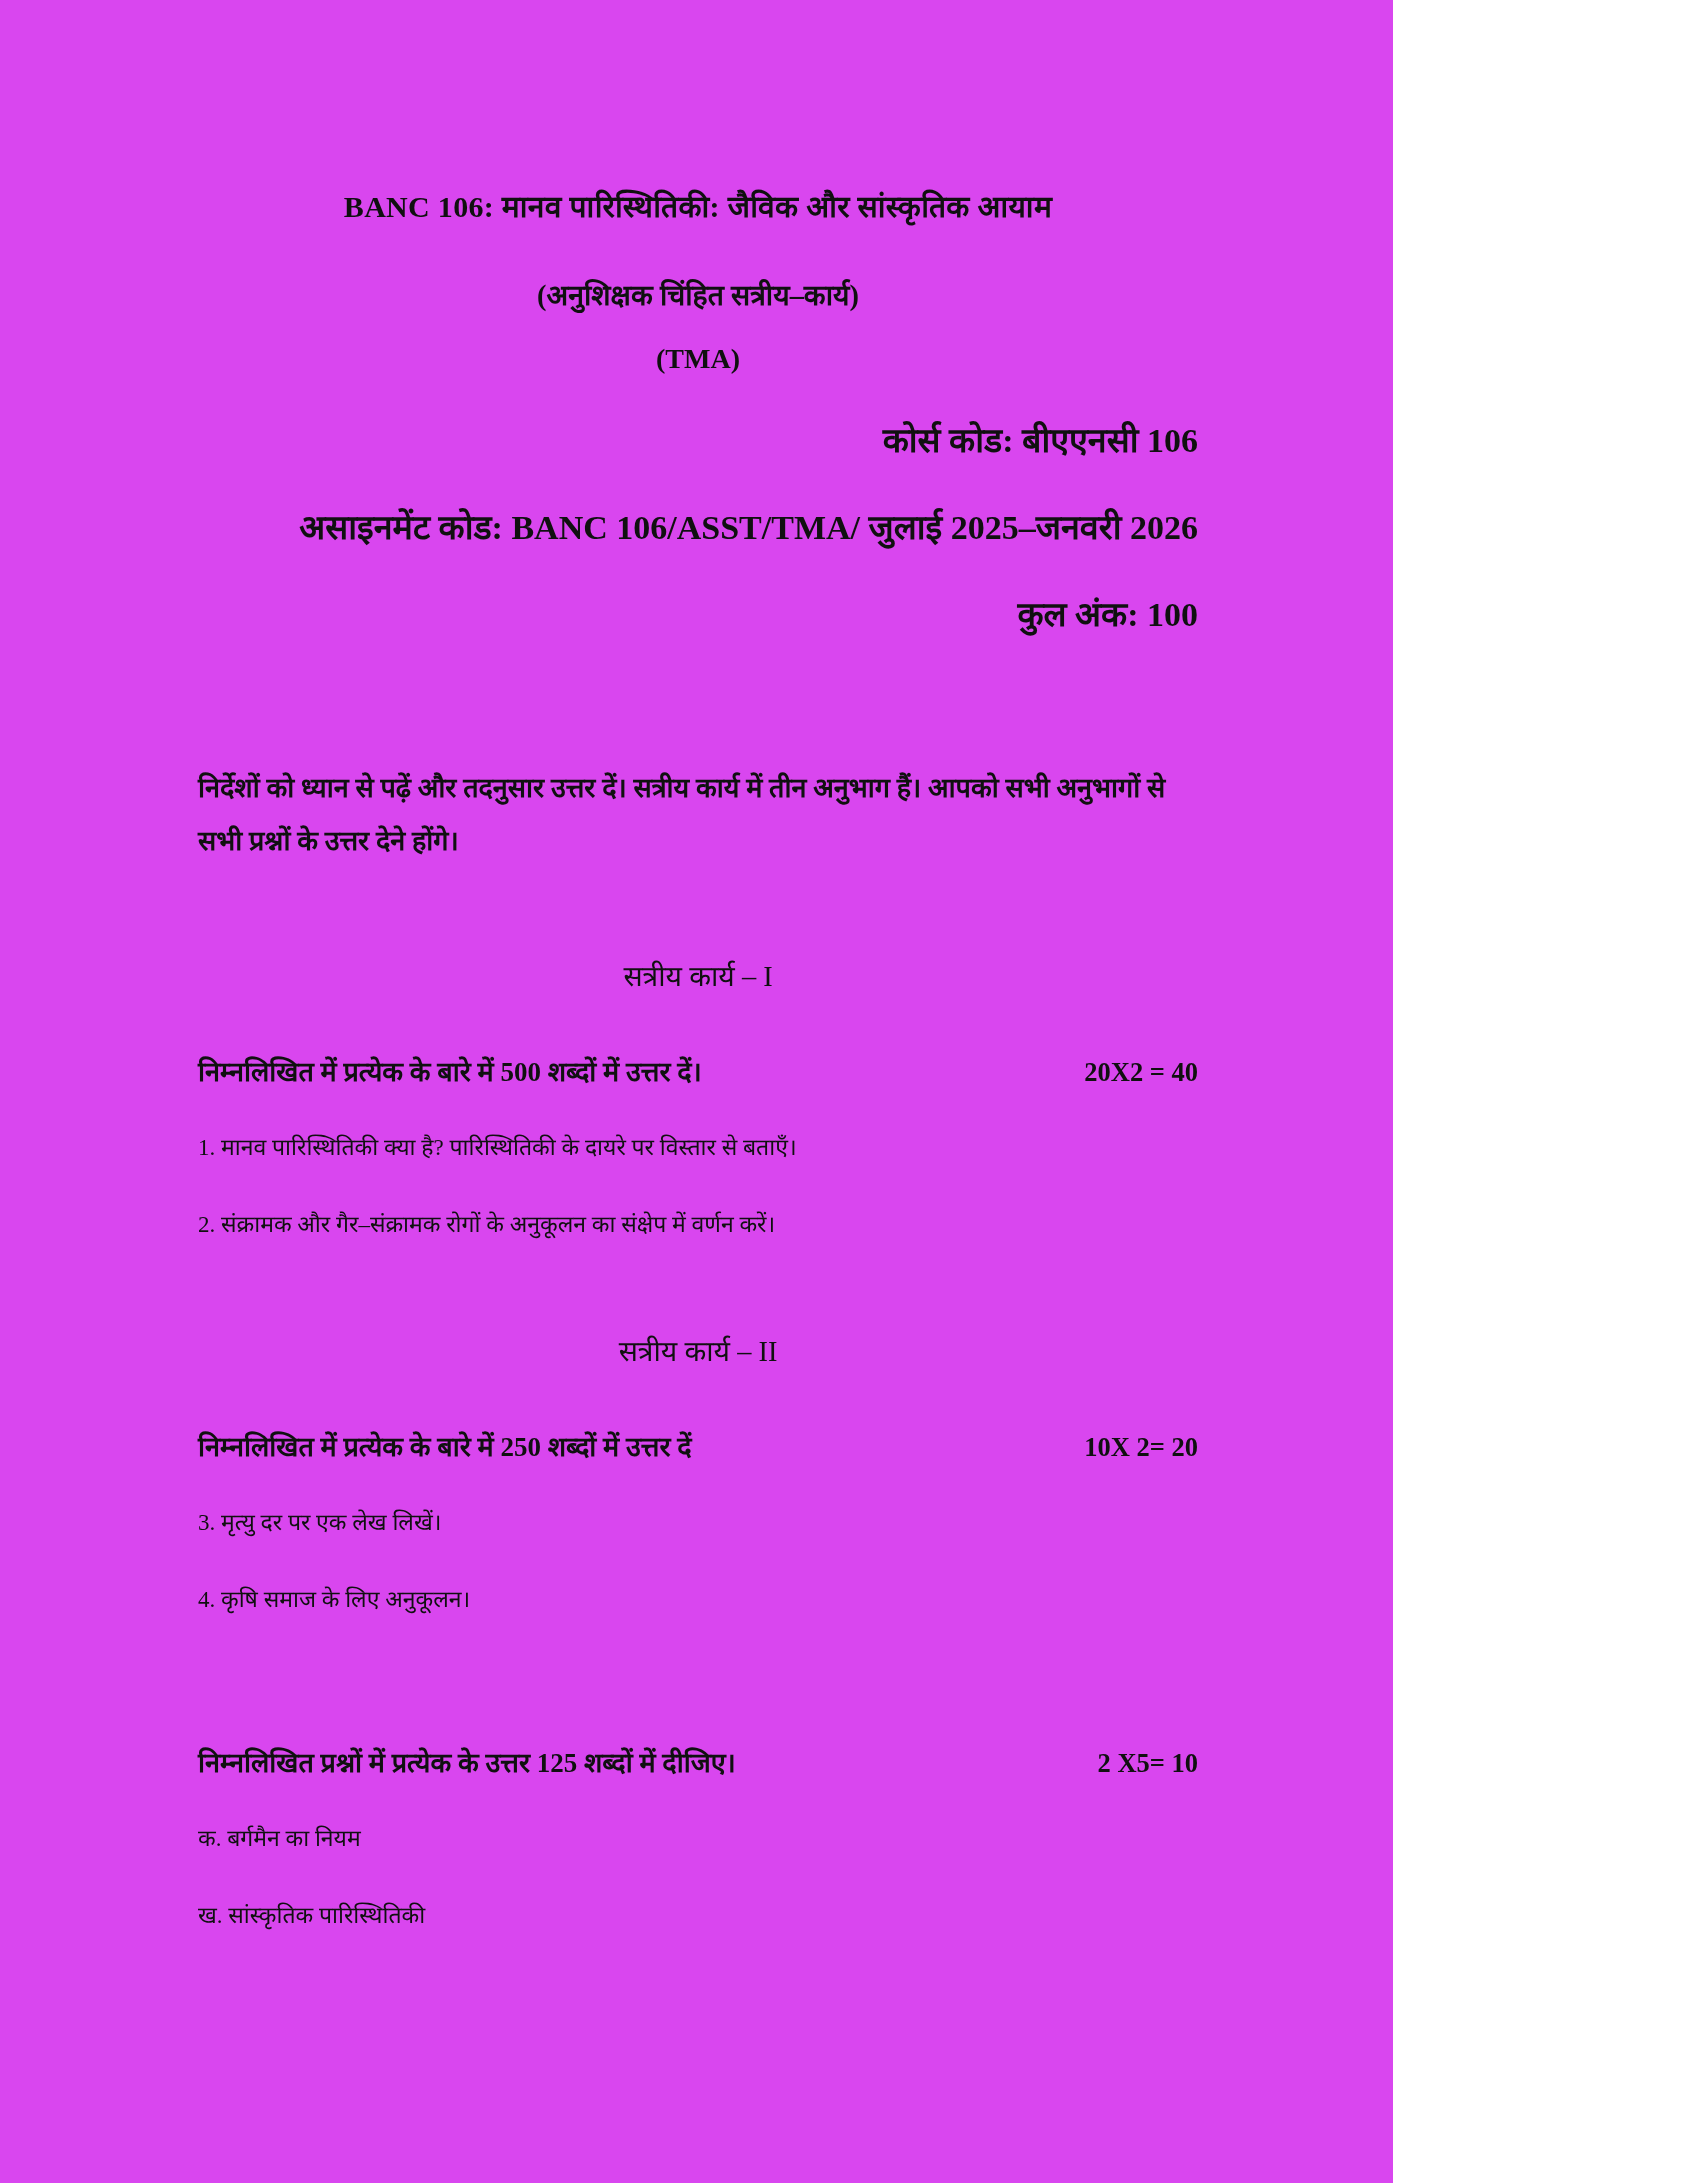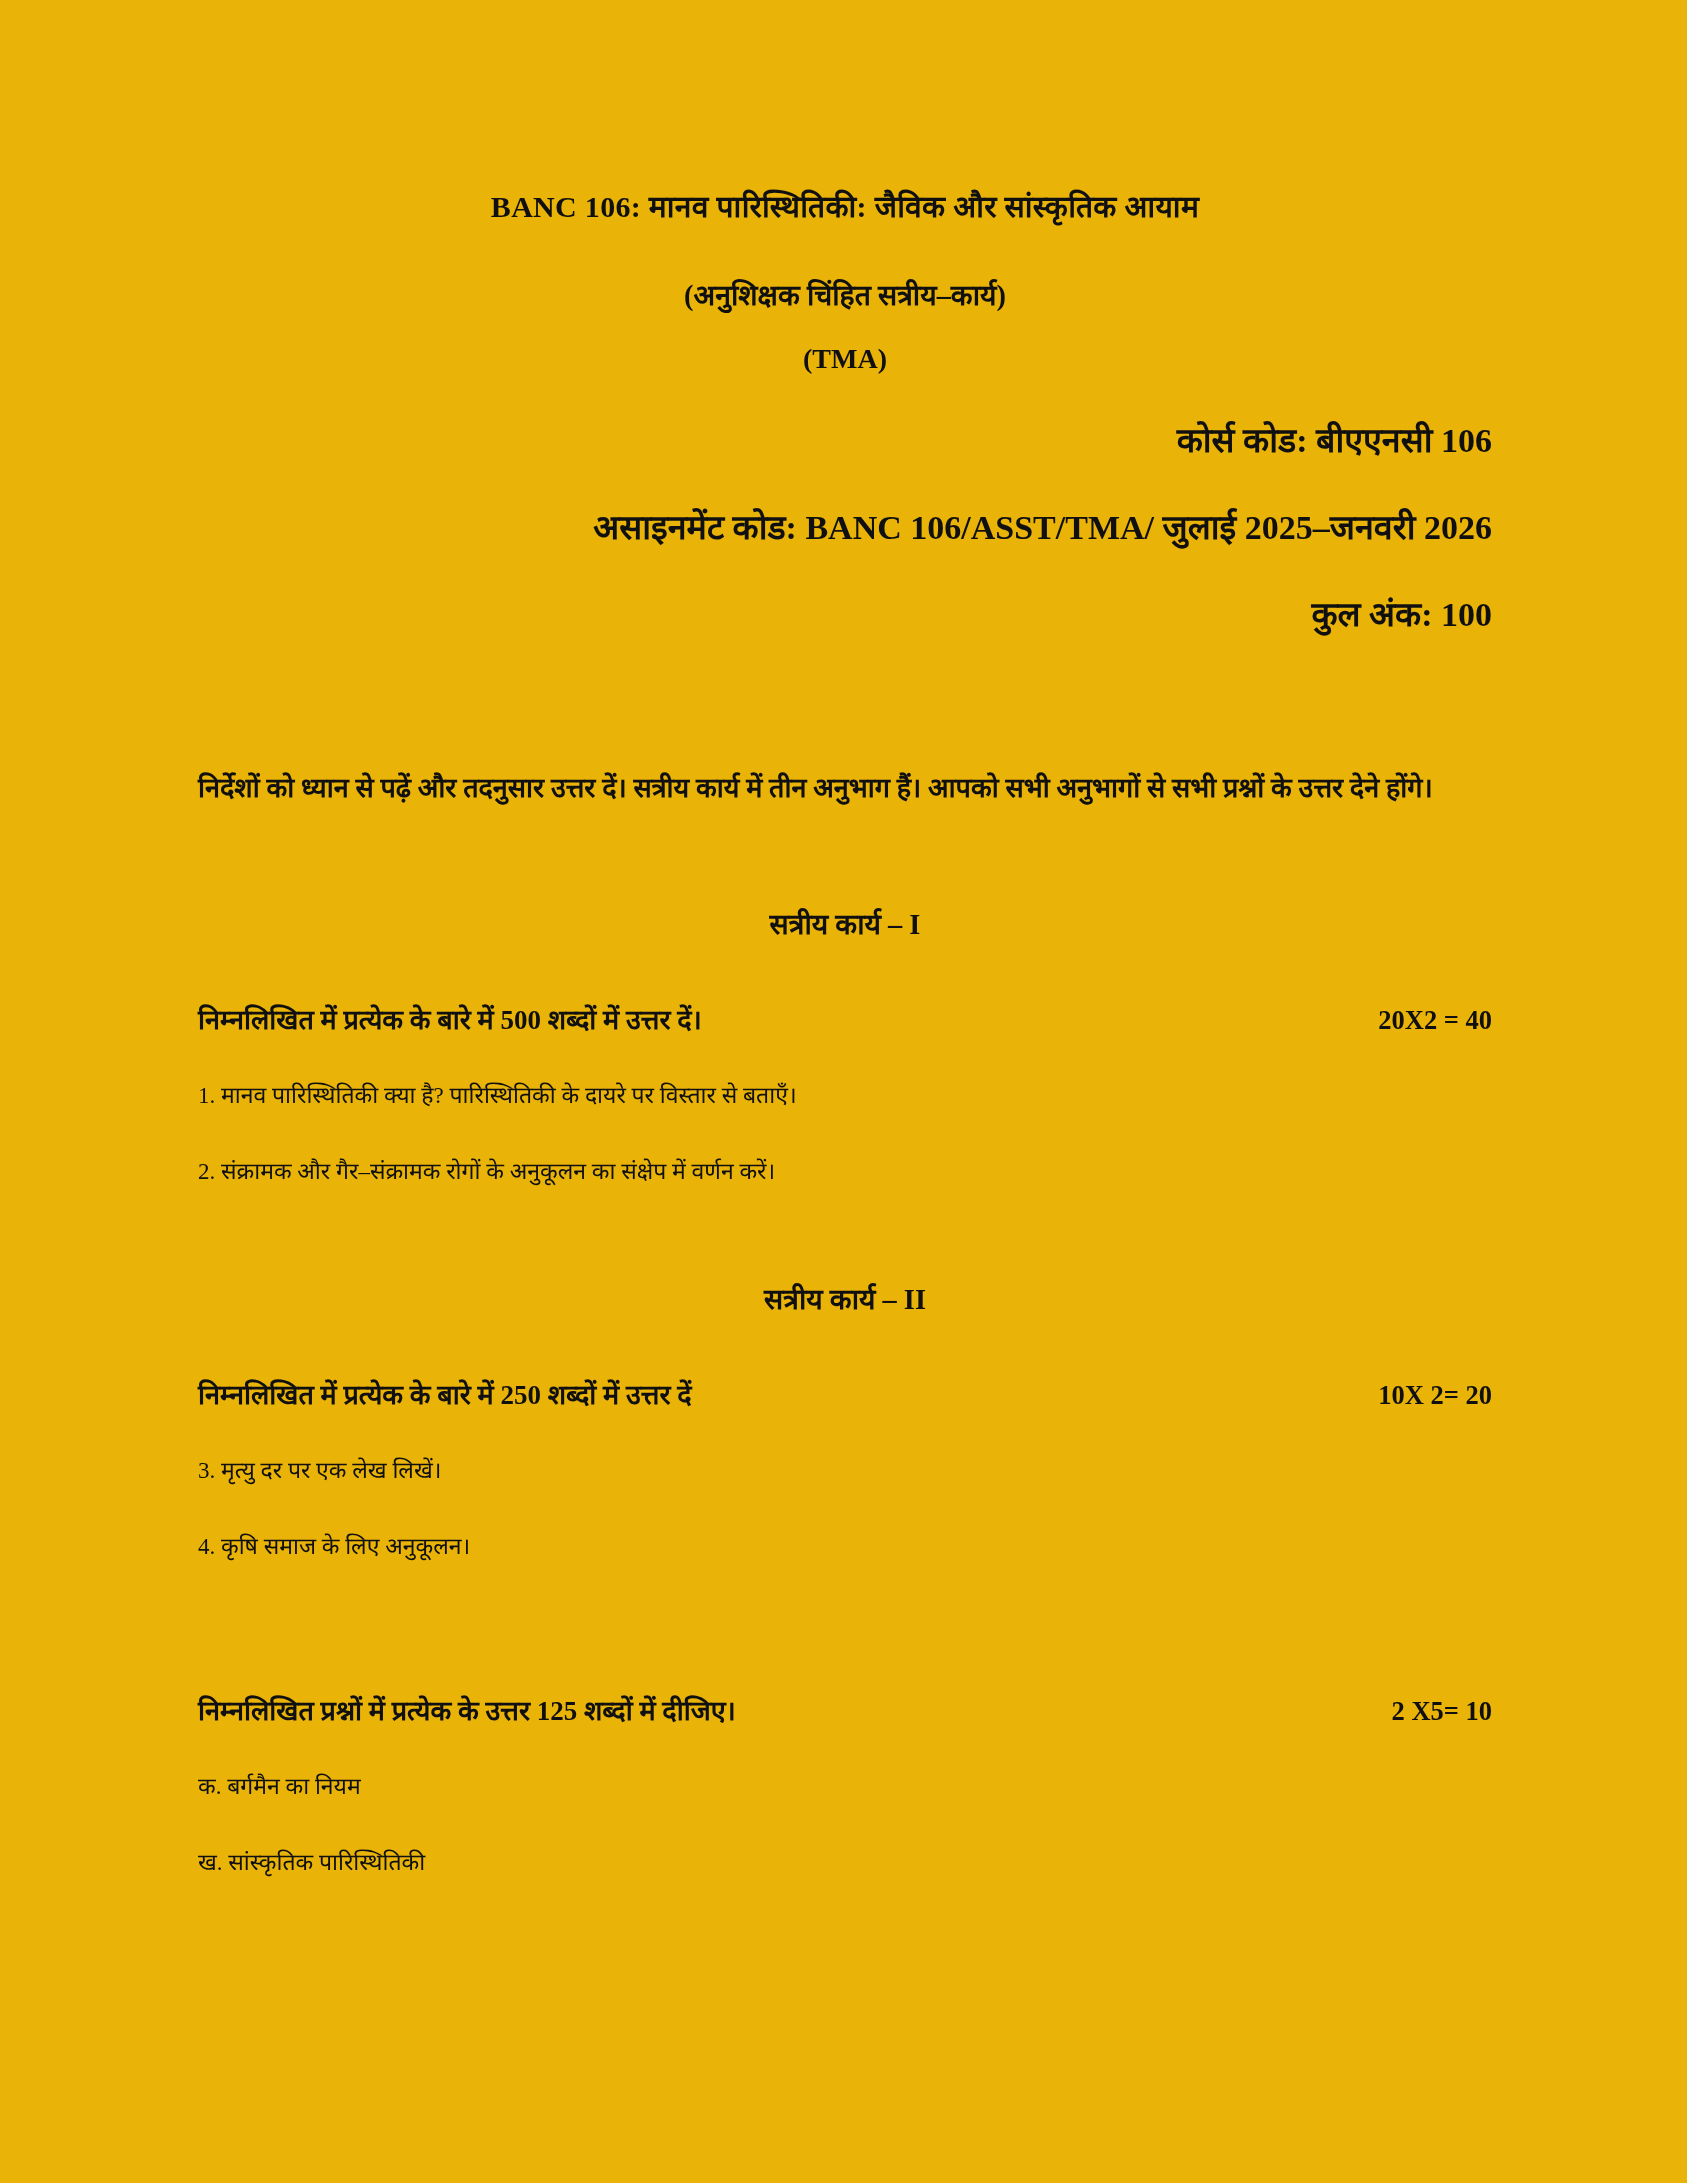--- a/index.html
+++ b/index.html
@@ -2,24 +2,24 @@
 <html style="font-size:10.6px"><head>
 <meta charset="utf-8">
 <style>
   html, body {
     margin: 0;
     padding: 0;
     background: #ffffff;
   }
   .page {
     position: relative;
-    width: 1687px;
+    width: 1393px;
     height: 2183px;
     box-sizing: border-box;
-    background: #eab308;
+    background: #d946ef;
     color: #101010;
     padding: 185px 195px 0 198px;
     font-family: "Liberation Serif", "DejaVu Serif", serif;
     font-size: 26.5px;
     overflow: hidden;
   }
 
   .title {
     font-size: 30px;
     font-weight: bold;
@@ -46,21 +46,21 @@
   }
   .instructions {
     margin: 126px 0 0 0;
     font-weight: bold;
     font-size: 27px;
     line-height: 1.95;
     text-align: left;
   }
   .section-heading {
     text-align: center;
-    font-weight: bold;
+    font-weight: normal;
     font-size: 28.4px;
     margin-top: 89px;
   }
   .prompt-row {
     display: flex;
     justify-content: space-between;
     align-items: baseline;
     margin-top: 58px;
   }
   .prompt {

